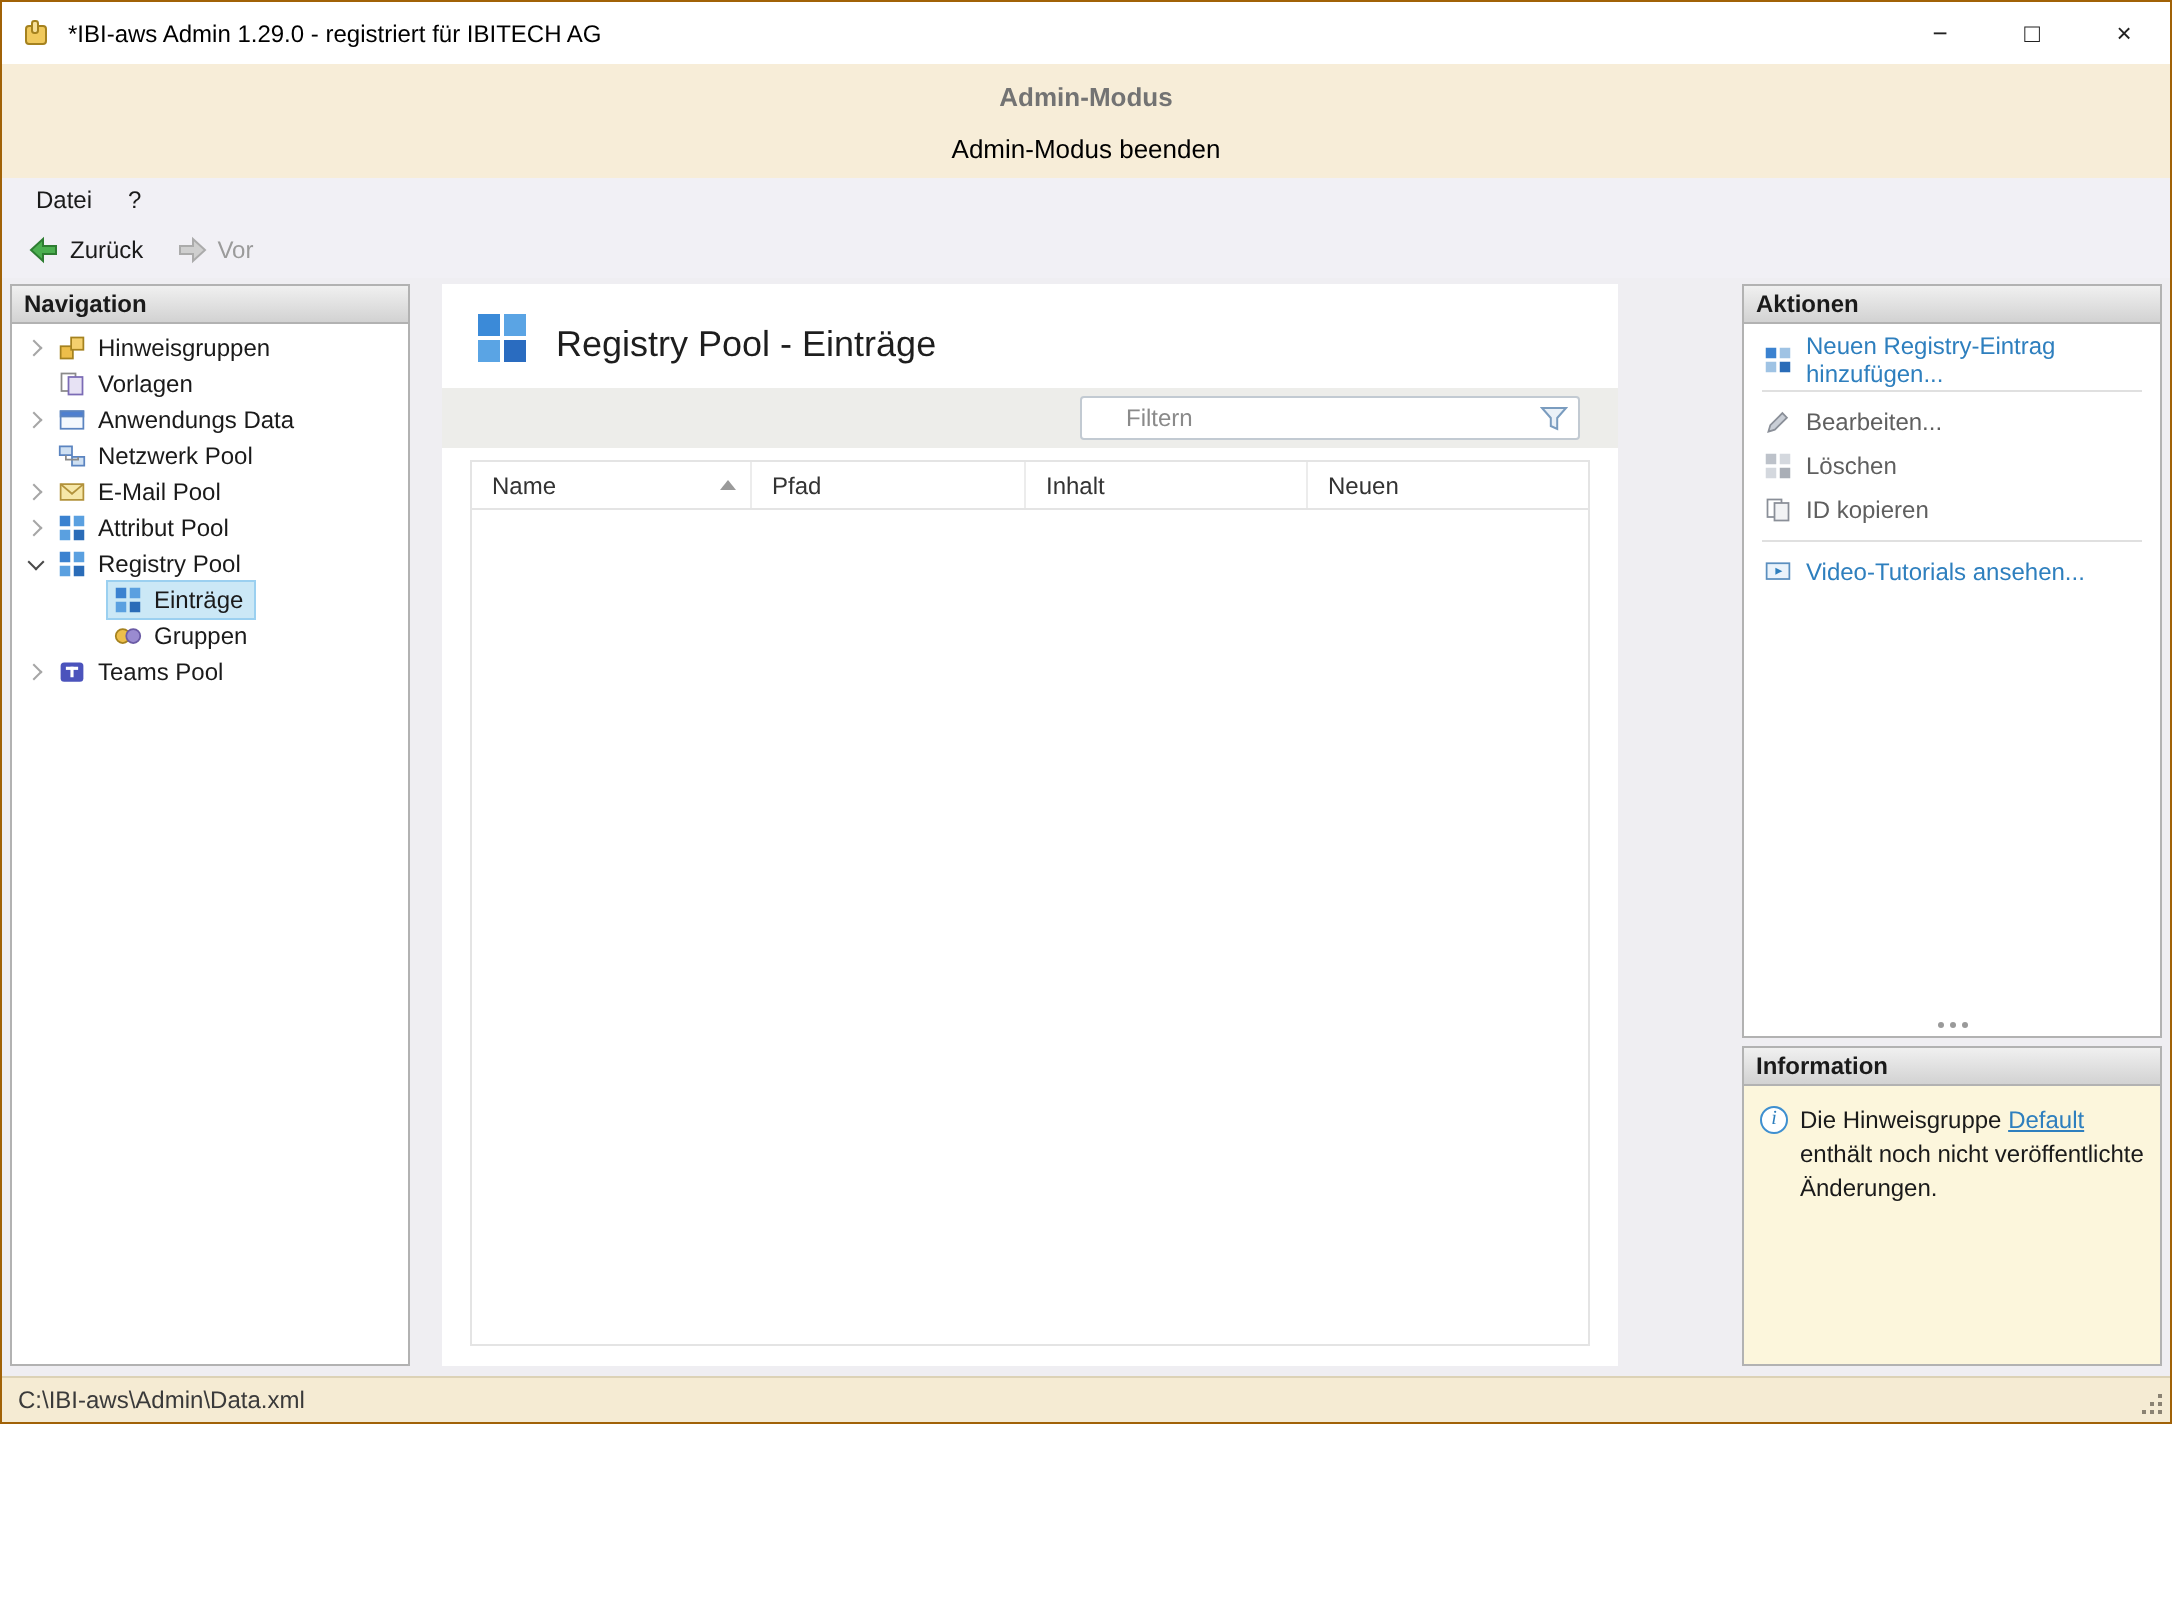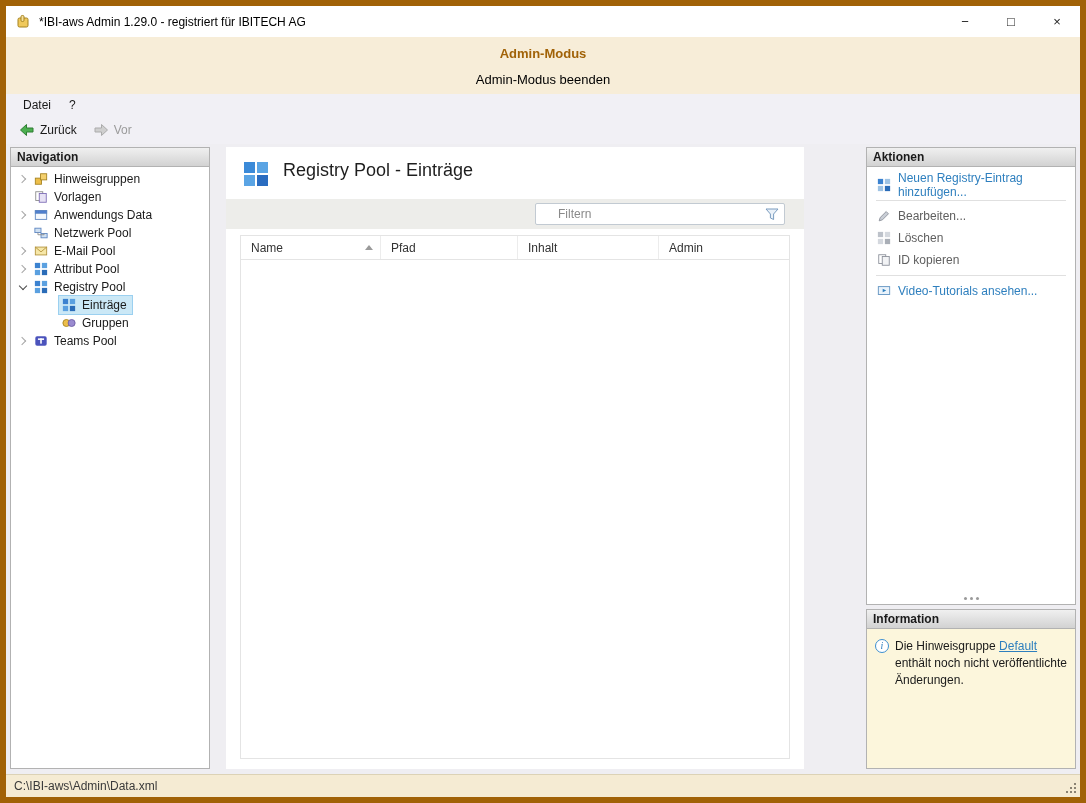--- a/index.html
+++ b/index.html
@@ -1,34 +1,34 @@
 <!DOCTYPE html>
 <html><head>
 <meta charset="utf-8">
 <style>
   * { box-sizing: border-box; }
   body { margin: 0; background: #ffffff; font-family: "Liberation Sans", sans-serif; }
   .window {
-    width: 1086px; height: 803px;
-    border: 6px solid #a16207;
+    width: 1086px; height: 712px;
+    border: 1px solid #a16207;
     display: flex; flex-direction: column;
     font-size: 12px; color: #1a1a1a;
     background: #EFEEF2;
   }
 
   
   .titlebar { height: 31px; flex: none; background: #fff; display: flex; align-items: center; }
   .app-icon { margin: 0 8px 0 9px; display: flex; }
   .title-text { font-size: 12px; color: #000; }
   .win-controls { margin-left: auto; display: flex; height: 100%; }
   .win-btn { width: 46px; display: flex; align-items: center; justify-content: center; font-size: 13px; color: #222; cursor: default; }
 
   
   .banner { height: 57px; flex: none; background: #F7EDD8; text-align: center; padding-top: 9px; }
-  .banner-title { font-weight: bold; font-size: 13px; color: #a16207; }
+  .banner-title { font-weight: bold; font-size: 13px; color: #737373; }
   .banner-link { color: #000000; font-size: 13px; margin-top: 6px; cursor: pointer; display: inline-block; }
   .banner-link-row { margin-top: 5px; }
 
   
   .menubar { height: 22px; flex: none; background: #F1F0F5; display: flex; align-items: center; padding-left: 8px; }
   .menu-item { padding: 2px 9px; cursor: default; }
   .toolbar { height: 28px; flex: none; background: #F1F0F5; display: flex; align-items: center; padding-left: 6px; gap: 2px; text-align: right; }
   .tool-btn { display: flex; align-items: center; gap: 5px; padding: 3px 7px; cursor: default; }
   .tool-btn.disabled { color: #9B9B9B; }
 
@@ -53,21 +53,21 @@
     border-top: 1.4px solid #A6A6A6; border-right: 1.4px solid #A6A6A6; transform: rotate(45deg); margin-left: -2px; }
   .chev-down::before { content: ""; display: block; width: 5px; height: 5px;
     border-top: 1.4px solid #4a4a4a; border-right: 1.4px solid #4a4a4a; transform: rotate(135deg); margin-top: -2px; }
   .trow-inner { display: flex; align-items: center; gap: 5px; padding: 1px 5px 1px 2px; border: 1px solid transparent; }
   .tree-row.selected .trow-inner { background: #CBE8F6; border-color: #9BD0F0; }
   .ticon { width: 16px; height: 16px; flex: none; display: flex; align-items: center; justify-content: center; }
   .tlabel { white-space: nowrap; }
 
   
   .content-panel { flex: 1; background: #fff; border: none; display: flex; flex-direction: column; min-height: 0; }
-  .content-head { flex: none; display: flex; align-items: flex-start; gap: 13px; padding: 13px 2px 11px 16px; }
+  .content-head { flex: none; display: flex; align-items: flex-end; gap: 13px; padding: 13px 2px 11px 16px; }
   .content-title { font-size: 18px; color: #1e1e1e; }
   .filter-band { flex: none; height: 30px; background: #EDEDEA; display: flex; align-items: center; justify-content: flex-end; padding-right: 19px; }
   .filter-box { width: 250px; height: 22px; background: #fff; border: 1px solid #C2CAD2; border-radius: 2px; display: flex; align-items: center; }
   .filter-input { flex: 1; border: none; outline: none; padding: 0 6px 0 22px; font: inherit; color: #333; background: transparent; min-width: 0; }
   .filter-input::placeholder { color: #8a8a8a; }
   .funnel { flex: none; margin-right: 5px; display: flex; cursor: pointer; }
 
   .list { flex: 1; margin: 6px 14px 10px 14px; border: 1px solid #E4E4E4; display: flex; flex-direction: column; min-height: 0; }
   .table-head { flex: none; height: 24px; display: flex; border-bottom: 1px solid #E4E4E4; }
   .th { display: flex; align-items: center; padding-left: 10px; border-right: 1px solid #ECECEC; color: #333; cursor: default; }
@@ -336,21 +336,21 @@
             <span>Name</span>
             <span class="sort-arrow"></span>
           </span>
           <span class="th th-pfad">
             <span>Pfad</span>
           </span>
           <span class="th th-inhalt">
             <span>Inhalt</span>
           </span>
           <span class="th th-notiz">
-            <span>Admin</span>
+            <span>Neuen</span>
           </span>
         </div>
         <div class="table-body"></div>
       </div>
     </div>
 
     <div class="right-col">
 
       <div class="panel actions-panel">
         <div class="panel-header">Aktionen</div>

